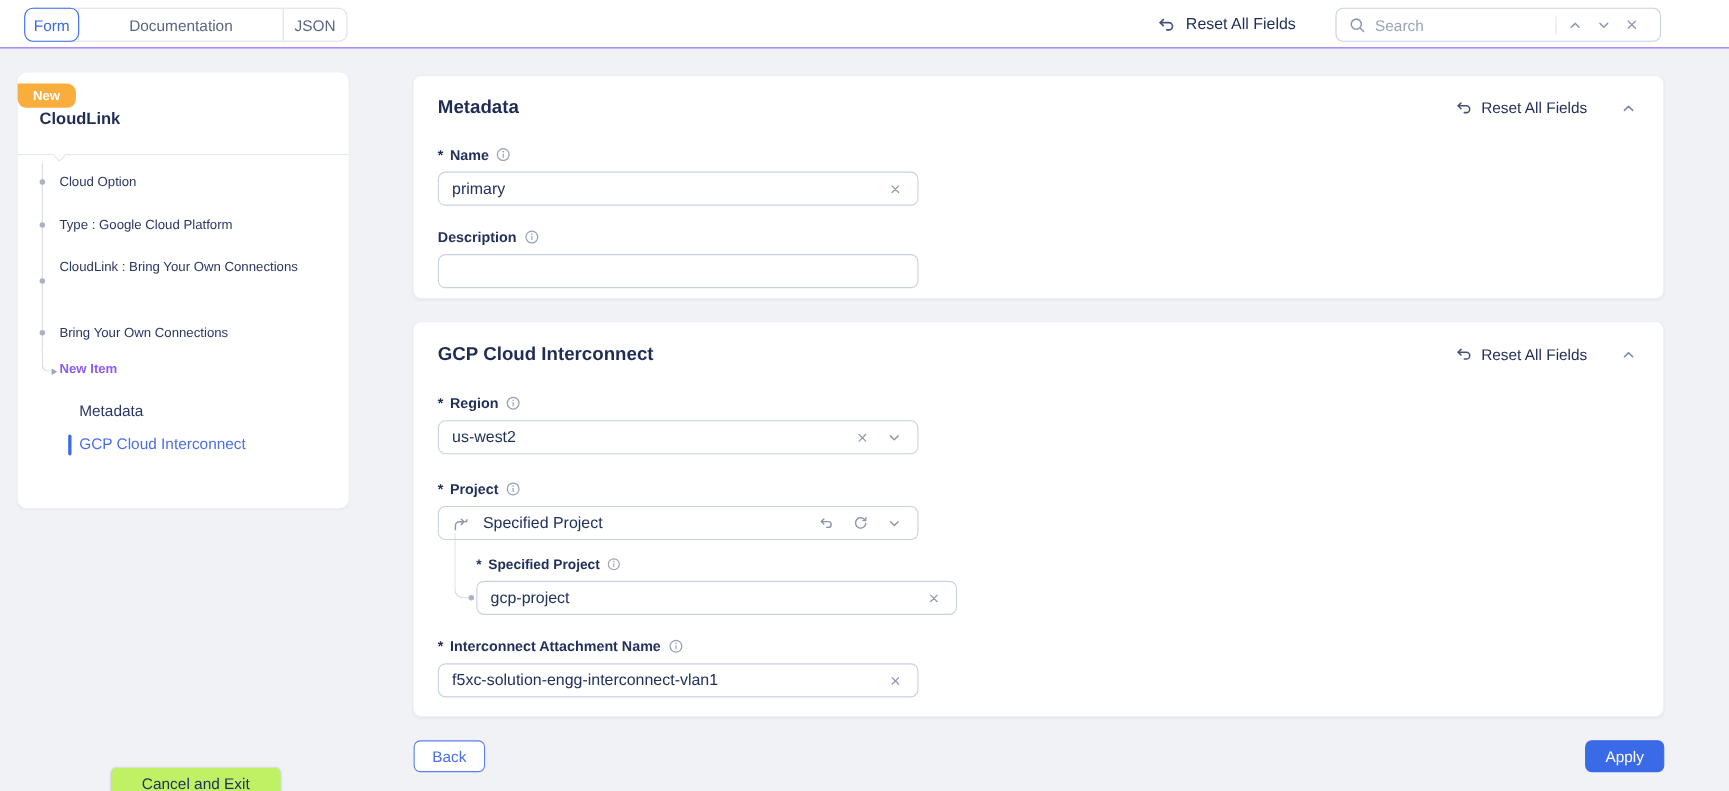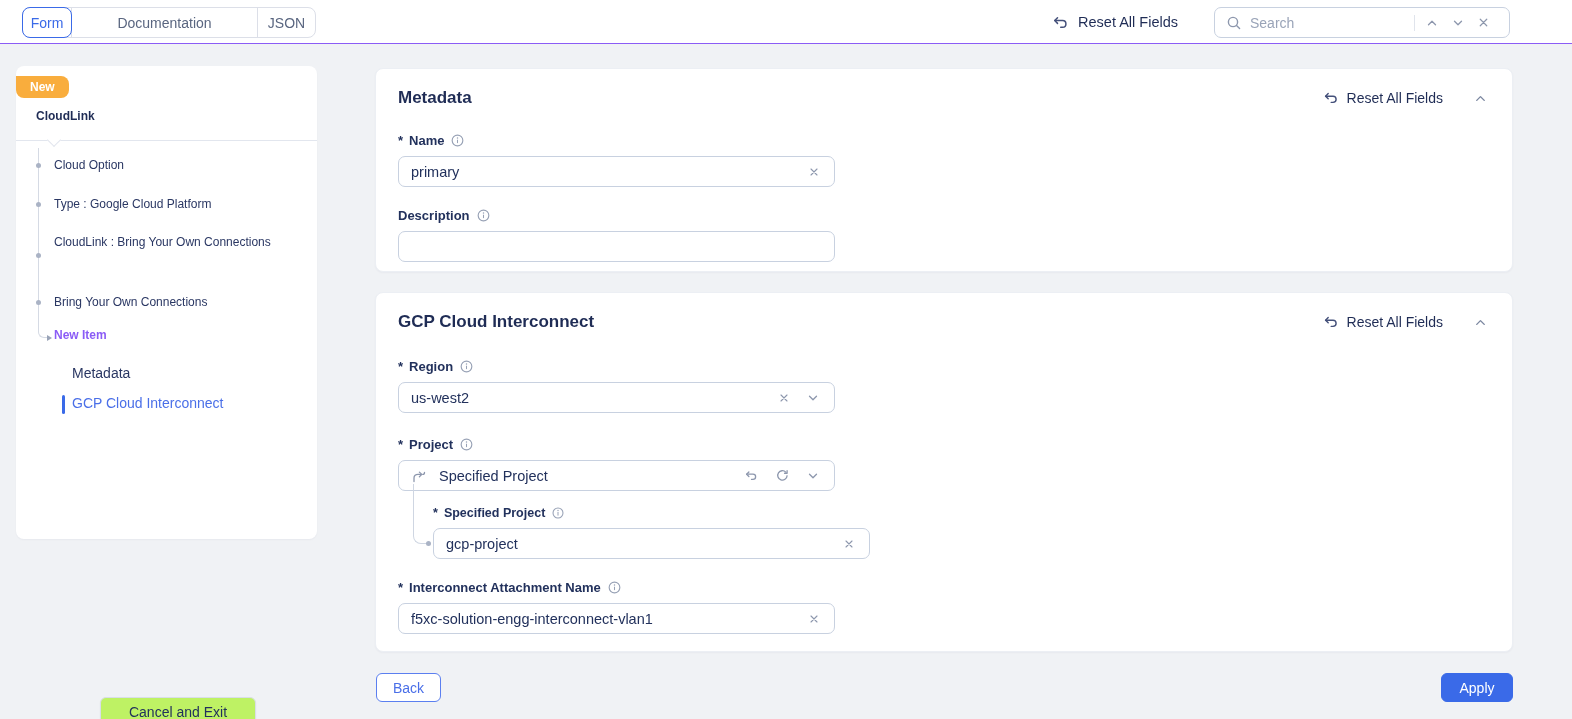--- a/index.html
+++ b/index.html
@@ -48,30 +48,30 @@
   .searchbox input {
     flex:1; border:none; outline:none; font-size:14px; color:#22315c;
     font-family:"Liberation Sans",sans-serif; background:transparent; min-width:0;
   }
   .searchbox input::placeholder { color:#9aa4b8; }
   .search-div { width:1px; height:16px; background:#e0e4ec; }
   .icon-btn { display:flex; align-items:center; justify-content:center; padding:2px; cursor:pointer; color:#8d97ad; }
 
   
   .sidebar {
-    position:absolute; left:16px; top:66px; width:301px; height:473px;
+    position:absolute; left:16px; top:66px; width:301px; height:396px;
     background:#fff; border-radius:8px; box-shadow:0 1px 2px rgba(20,30,70,.04);
   }
   .badge-new {
     position:absolute; left:0; top:10px; height:22px;
     background:#f9ad3d; color:#fff; font-size:12px; font-weight:700;
     display:flex; align-items:center; padding:0 14px;
     border-radius:0 8px 8px 8px;
   }
-  .sb-title { position:absolute; left:20px; top:43px; font-size:12px; font-weight:700; color:#1f2c55;text-align:center; }
+  .sb-title { position:absolute; left:20px; top:34px; font-size:15px; font-weight:700; color:#1f2c55;text-align:center; }
   .sb-divider { position:absolute; left:0; top:74px; width:301px; height:1px; background:#e2e6ee; }
   .sb-notch {
     position:absolute; left:33px; top:69px; width:10px; height:10px;
     background:#fff; border-right:1px solid #e2e6ee; border-bottom:1px solid #e2e6ee;
     transform:rotate(45deg);
   }
   .tree-line { position:absolute; left:22px; top:82px; height:170px; border-left:1px solid #d5dae4; }
   .tree-elbow {
     position:absolute; left:22px; top:252px; width:9px; height:20px;
     border-left:1px solid #d5dae4; border-bottom:1px solid #d5dae4;

